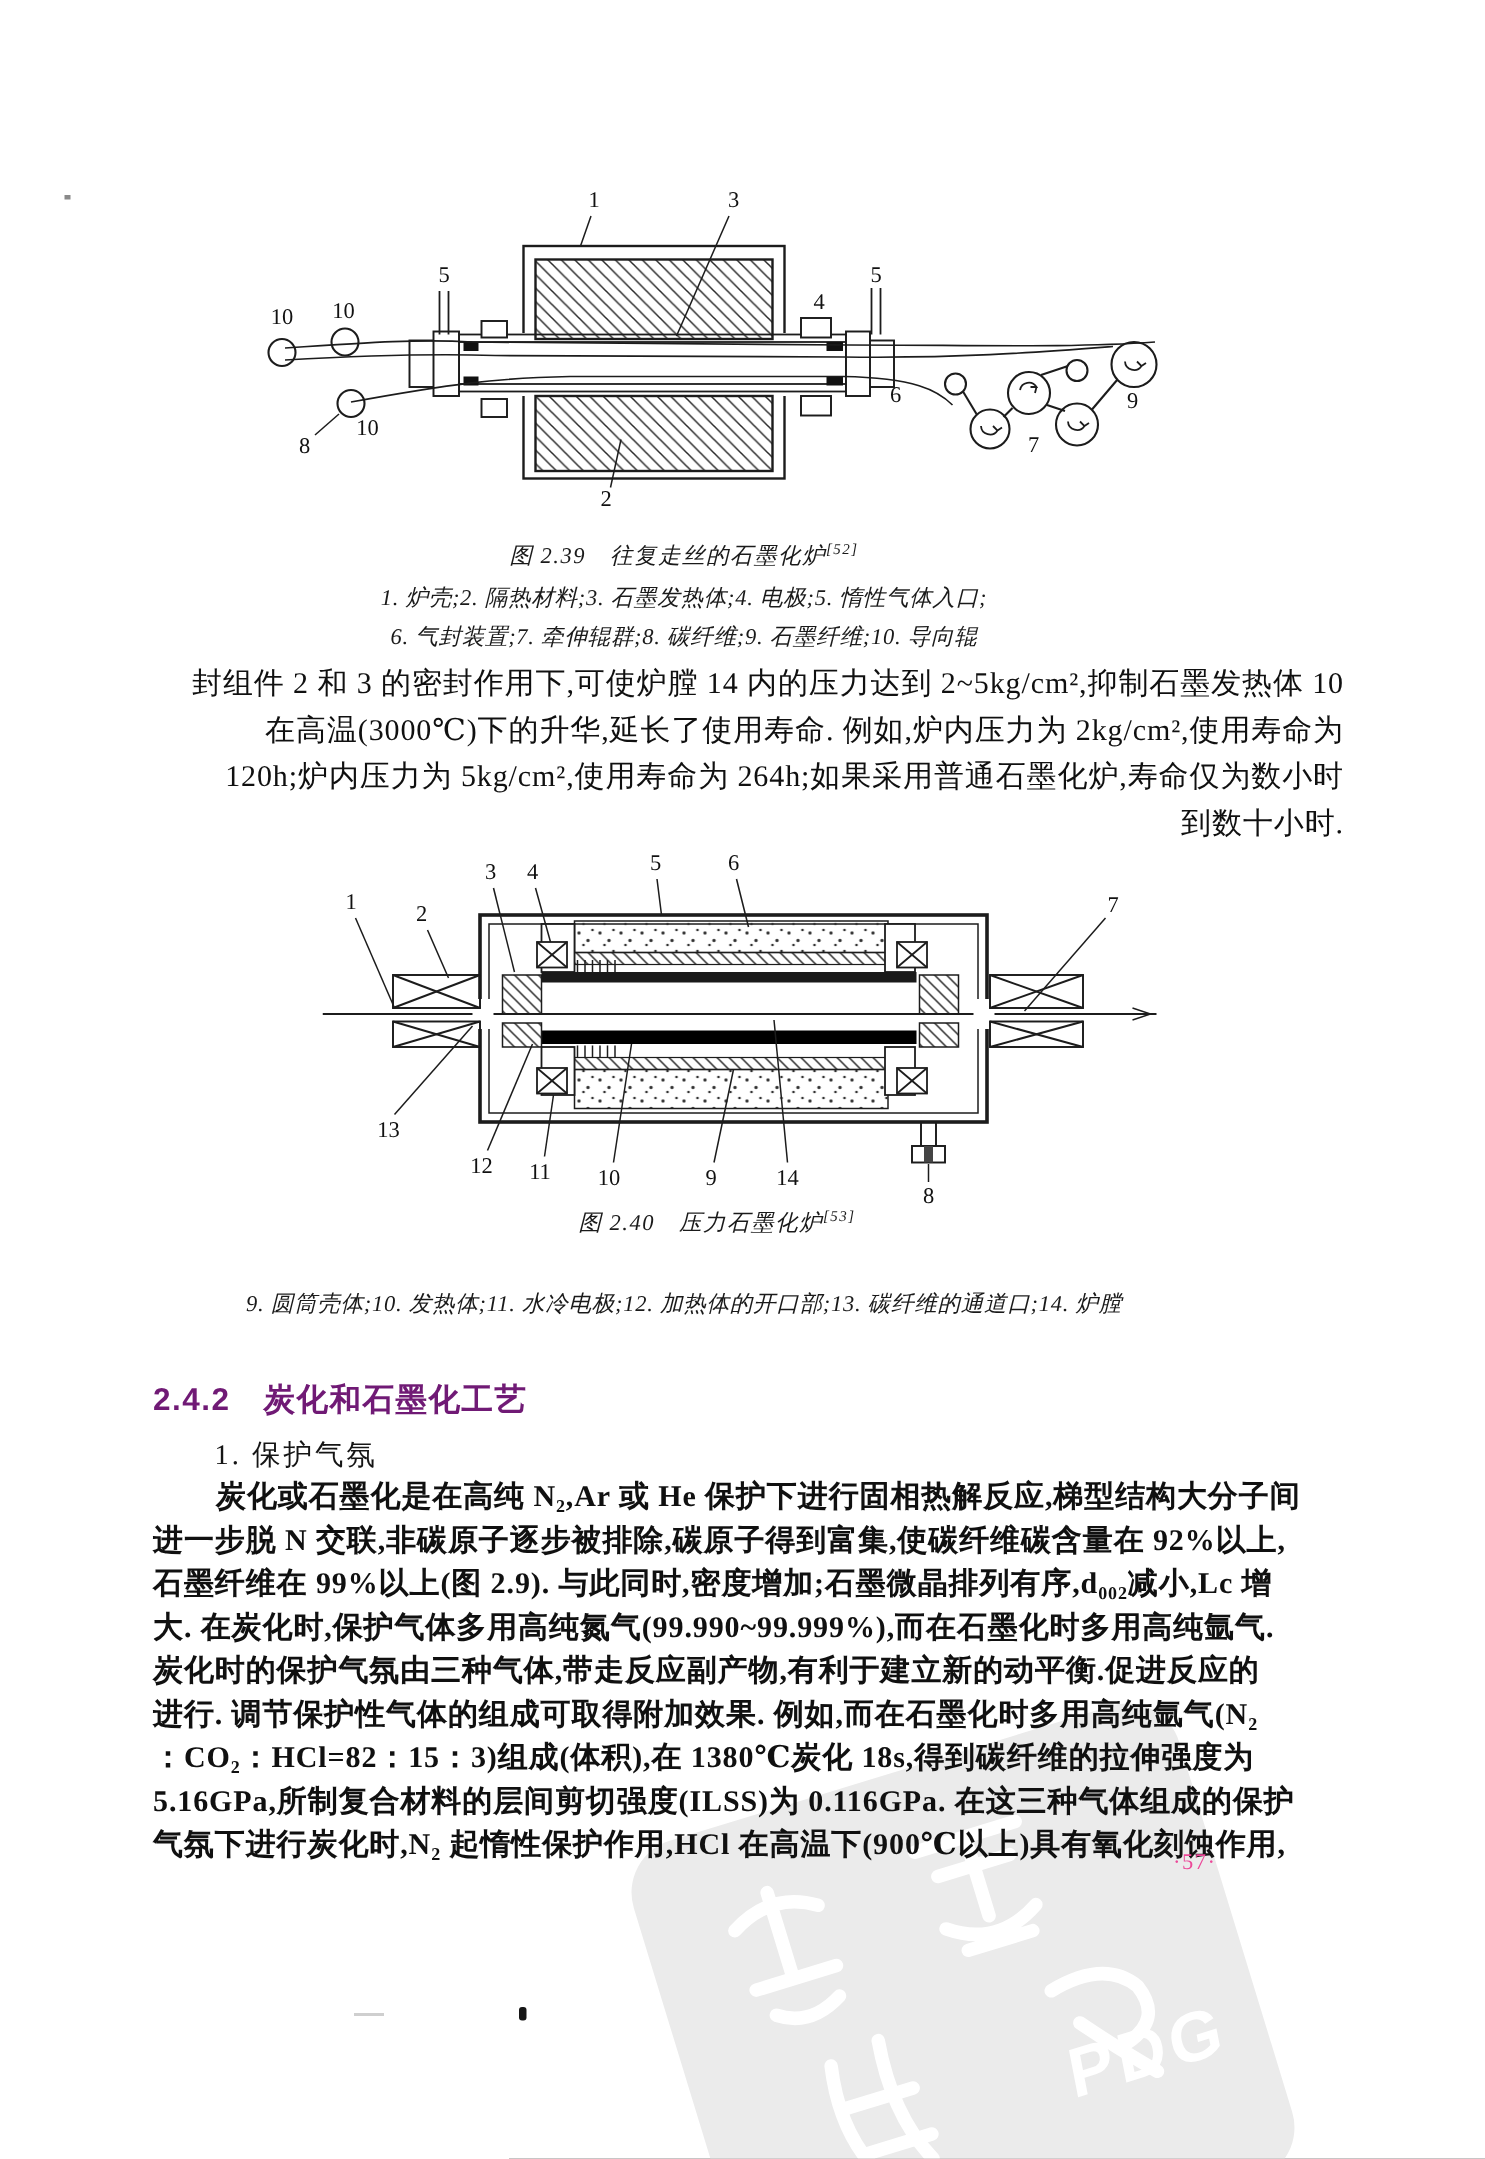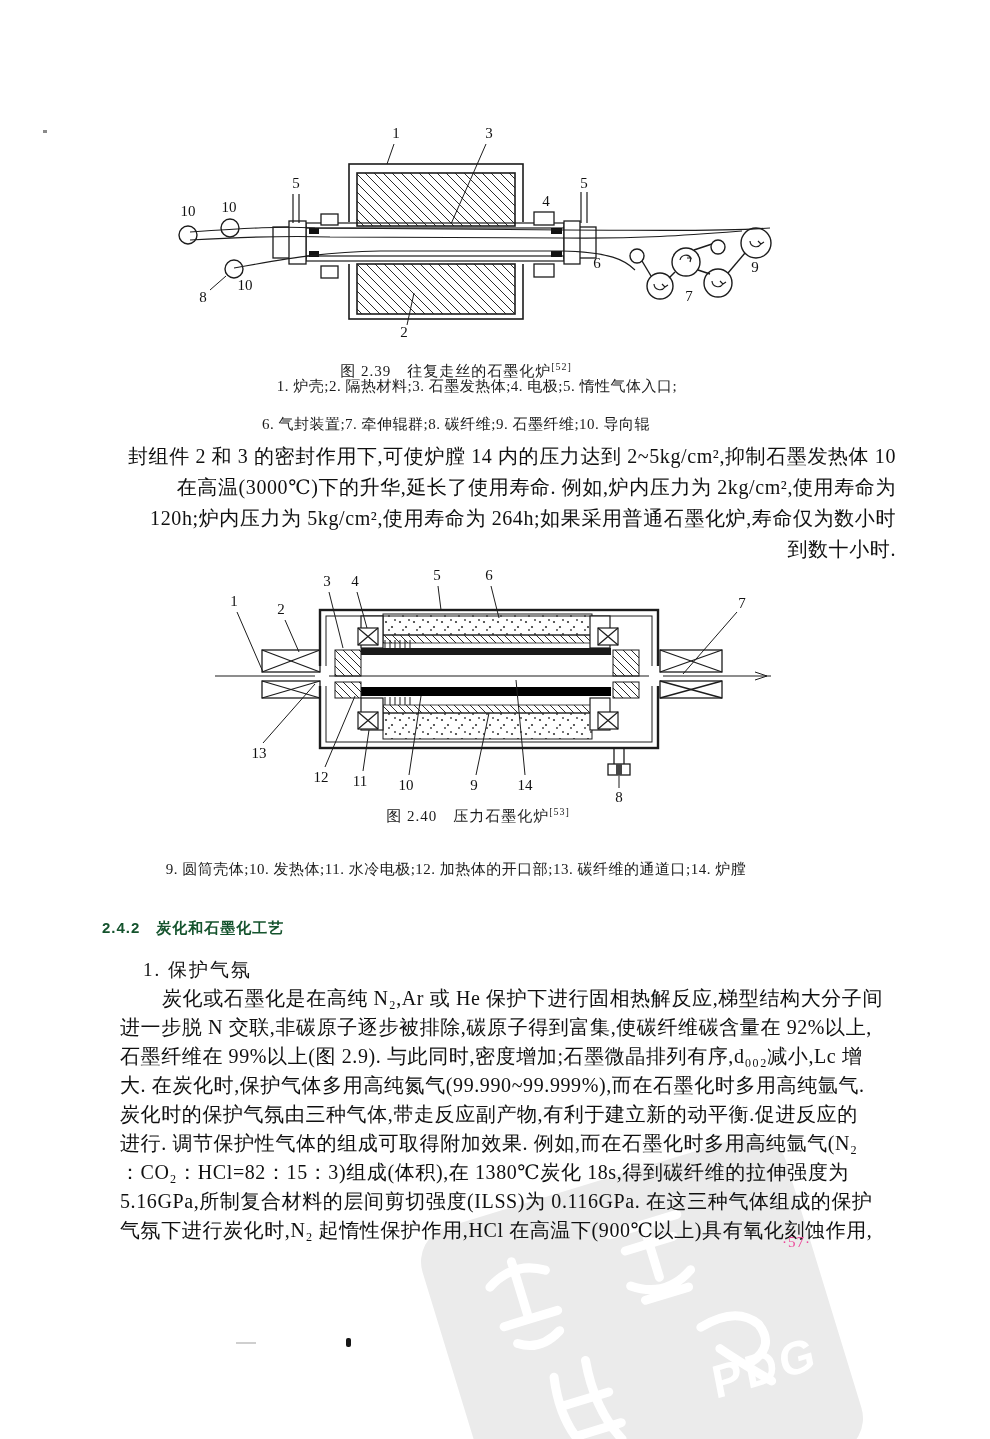--- a/index.html
+++ b/index.html
@@ -3,32 +3,32 @@
 <meta charset="utf-8">
 <style>
   * { margin:0; padding:0; box-sizing:border-box; }
   html,body { background:#9a9a9a; }
   #page {
     position:relative; width:990px; height:1439px; margin:0 auto;
     background:#ffffff; overflow:hidden;
     font-family:"Liberation Serif","DejaVu Serif",serif; color:#111;
   }
   .abs { position:absolute; }
-  .centered { left:0; width:912px; text-align:center; }
+  .centered { left:0; width:912px; text-align:center;font-style:italic; }
   .caption { font-size:15px; letter-spacing:1px; color:#1a1a1a; }
   .caption sup { font-size:10px; }
   .legend { font-size:15px; letter-spacing:0.5px; color:#1a1a1a; }
   .bodytext { font-size:20px; color:#101010; letter-spacing:0.6px; width:794px; }
   .bodytext .bl { white-space:nowrap; }
   #para1 .bl { line-height:31px; }
   #para2 .bl { line-height:29px; }
   .indent { padding-left:42px; }
   #section-heading {
     font-family:"Liberation Sans","DejaVu Sans",sans-serif;
-    font-weight:bold; font-size:15px; letter-spacing:1px; color:#14532d;
+    font-weight:bold; font-size:21px; letter-spacing:1px; color:#701a75;
   }
   #sub-heading { font-size:19px; letter-spacing:2px; color:#151515; }
   #page-number { font-size:15px; letter-spacing:1px; color:#ec4899; }
   svg text { font-family:"Liberation Serif","DejaVu Serif",serif; font-size:15px; fill:#111; }
   
   #watermark {
     left:452px; top:1175px; width:380px; height:330px;
     background:#ebebeb; border-radius:36px;
     transform:rotate(-17deg); transform-origin:50% 50%;
   }
@@ -162,21 +162,21 @@
       <text x="234" y="215">2</text>
       <text x="427" y="146">6</text>
       <text x="519" y="179">7</text>
       <text x="585" y="150">9</text>
     </g>
   </svg>
 
   <div class="abs centered caption" style="top:361px;">
     <span>图 2.39　往复走丝的石墨化炉</span><sup>[52]</sup>
   </div>
-  <div class="abs centered legend" style="top:377px;margin-left:21px;">1. 炉壳;2. 隔热材料;3. 石墨发热体;4. 电极;5. 惰性气体入口;</div>
+  <div class="abs centered legend" style="top:389px;">1. 炉壳;2. 隔热材料;3. 石墨发热体;4. 电极;5. 惰性气体入口;</div>
   <div class="abs centered legend" style="top:415px;">6. 气封装置;7. 牵伸辊群;8. 碳纤维;9. 石墨纤维;10. 导向辊</div>
 
   <div class="abs bodytext" id="para1" style="left:102px; top:441px;text-align:right;">
     <div class="bl">封组件 2 和 3 的密封作用下,可使炉膛 14 内的压力达到 2~5kg/cm²,抑制石墨发热体 10</div>
     <div class="bl">在高温(3000℃)下的升华,延长了使用寿命. 例如,炉内压力为 2kg/cm²,使用寿命为</div>
     <div class="bl">120h;炉内压力为 5kg/cm²,使用寿命为 264h;如果采用普通石墨化炉,寿命仅为数小时</div>
     <div class="bl">到数十小时.</div>
   </div>
 
   <svg class="abs" style="left:215px; top:562px;" width="560" height="245" viewBox="0 0 560 245">
@@ -303,21 +303,21 @@
   </svg>
 
   <div class="abs centered caption" style="top:806px;padding-left:44px;">
     <span>图 2.40　压力石墨化炉</span><sup>[53]</sup>
   </div>
   <div class="abs centered legend" style="top:860px;">9. 圆筒壳体;10. 发热体;11. 水冷电极;12. 加热体的开口部;13. 碳纤维的通道口;14. 炉膛</div>
 
   <div class="abs" id="section-heading" style="left:102px; top:919px;">2.4.2　炭化和石墨化工艺</div>
   <div class="abs" id="sub-heading" style="left:143px; top:957px;">1. 保护气氛</div>
 
-  <div class="abs bodytext" id="para2" style="left:120px; top:984px;">
+  <div class="abs bodytext" id="para2" style="left:102px; top:984px;font-weight:bold;">
     <div class="bl indent">炭化或石墨化是在高纯 N₂,Ar 或 He 保护下进行固相热解反应,梯型结构大分子间</div>
     <div class="bl">进一步脱 N 交联,非碳原子逐步被排除,碳原子得到富集,使碳纤维碳含量在 92%以上,</div>
     <div class="bl">石墨纤维在 99%以上(图 2.9). 与此同时,密度增加;石墨微晶排列有序,d₀₀₂减小,Lc 增</div>
     <div class="bl">大. 在炭化时,保护气体多用高纯氮气(99.990~99.999%),而在石墨化时多用高纯氩气.</div>
     <div class="bl">炭化时的保护气氛由三种气体,带走反应副产物,有利于建立新的动平衡.促进反应的</div>
     <div class="bl">进行. 调节保护性气体的组成可取得附加效果. 例如,而在石墨化时多用高纯氩气(N₂</div>
     <div class="bl">：CO₂：HCl=82：15：3)组成(体积),在 1380℃炭化 18s,得到碳纤维的拉伸强度为</div>
     <div class="bl">5.16GPa,所制复合材料的层间剪切强度(ILSS)为 0.116GPa. 在这三种气体组成的保护</div>
     <div class="bl">气氛下进行炭化时,N₂ 起惰性保护作用,HCl 在高温下(900℃以上)具有氧化刻蚀作用,</div>
   </div>

